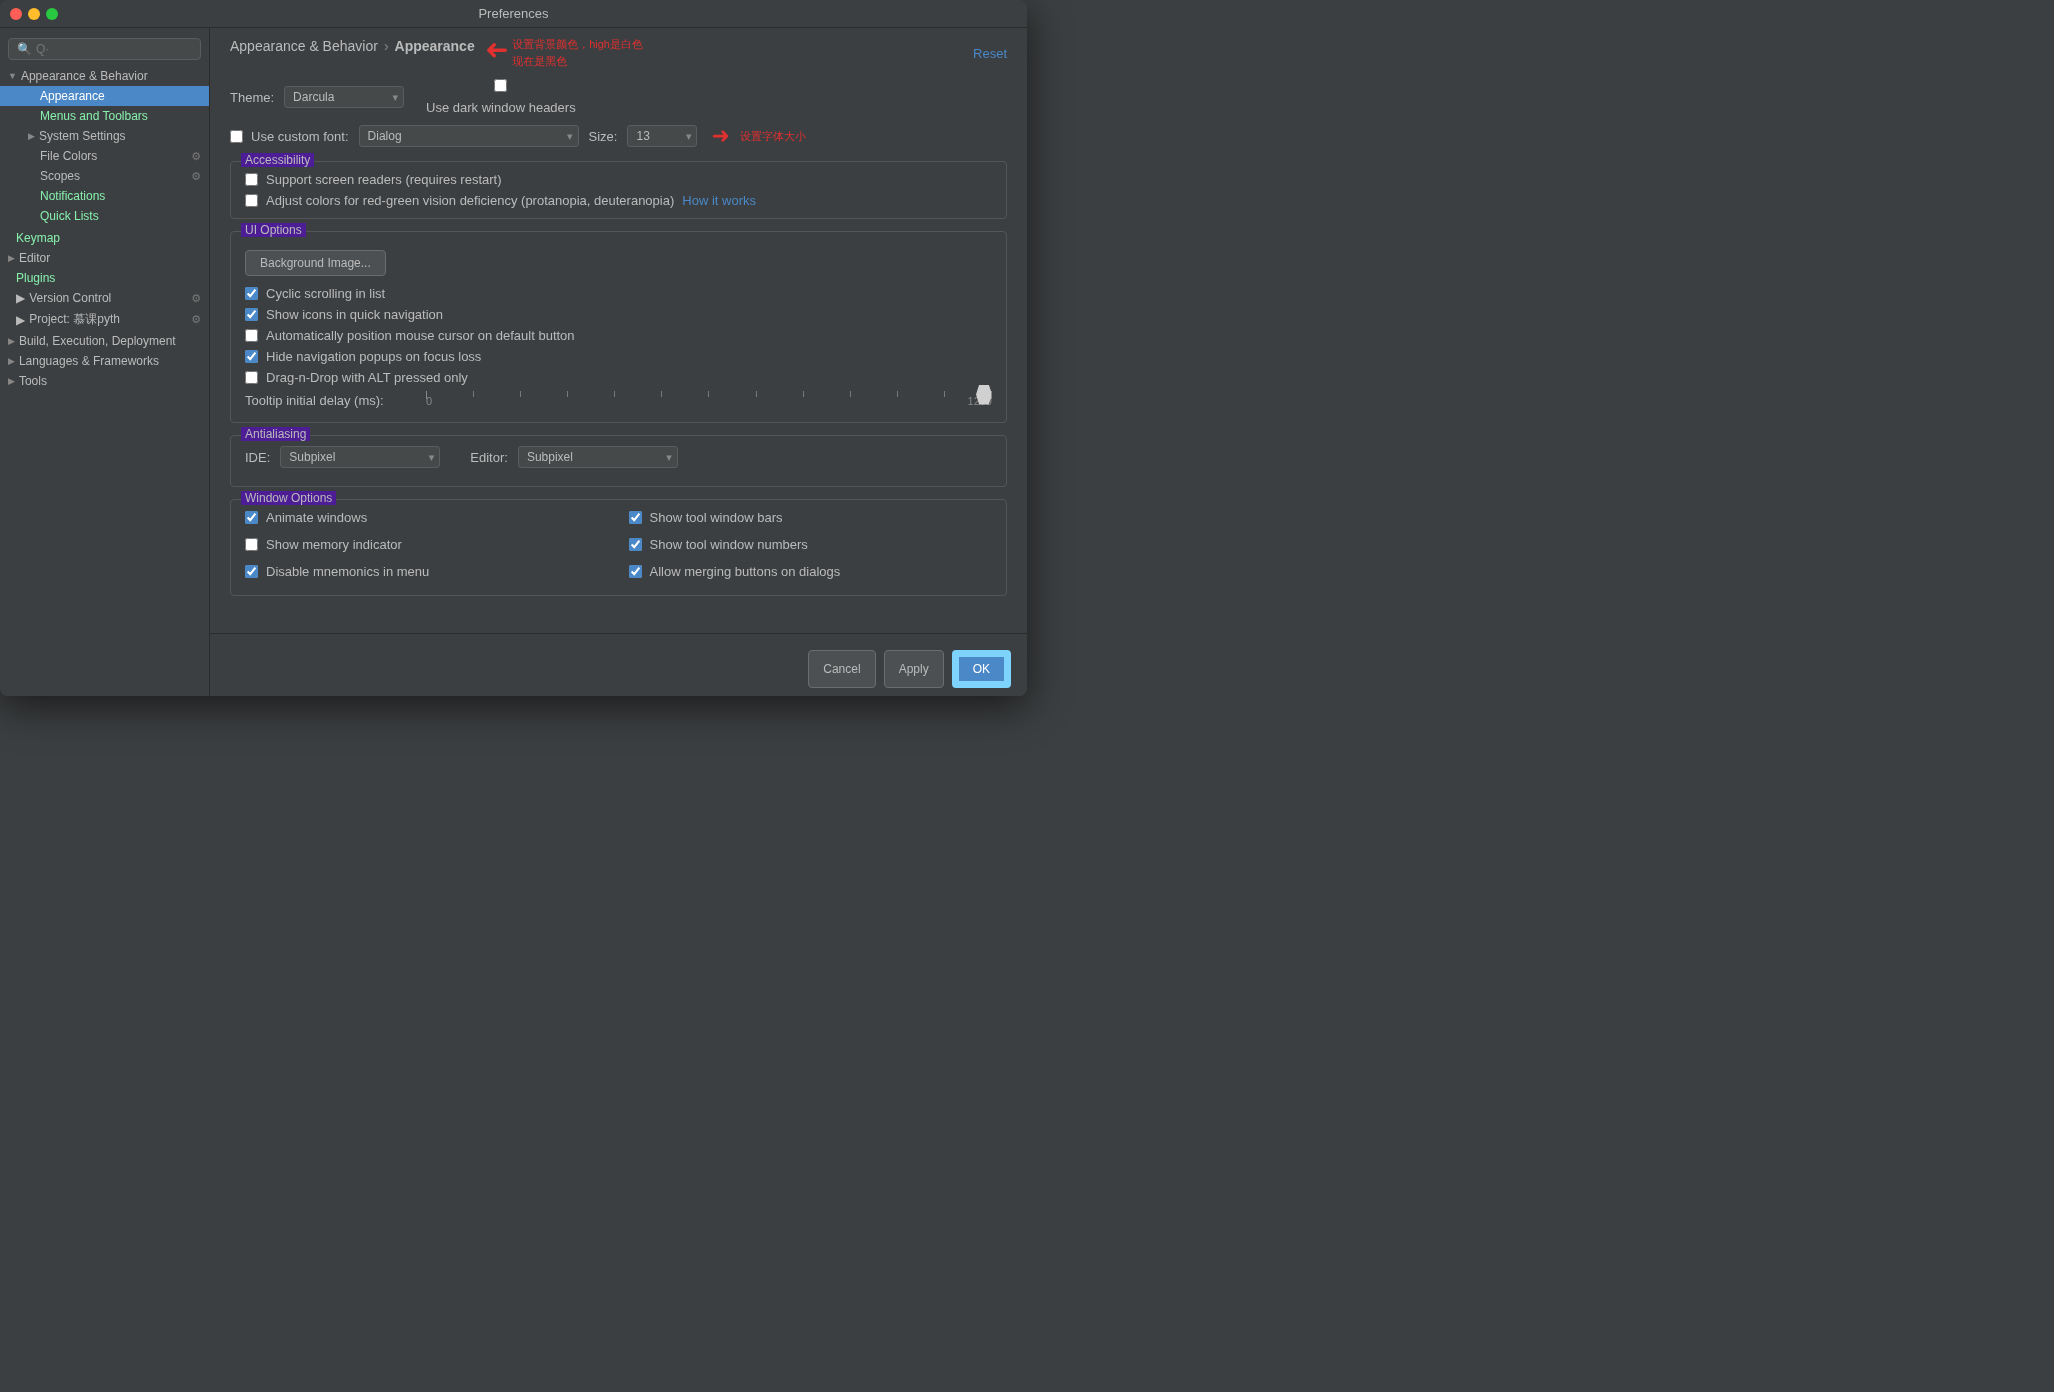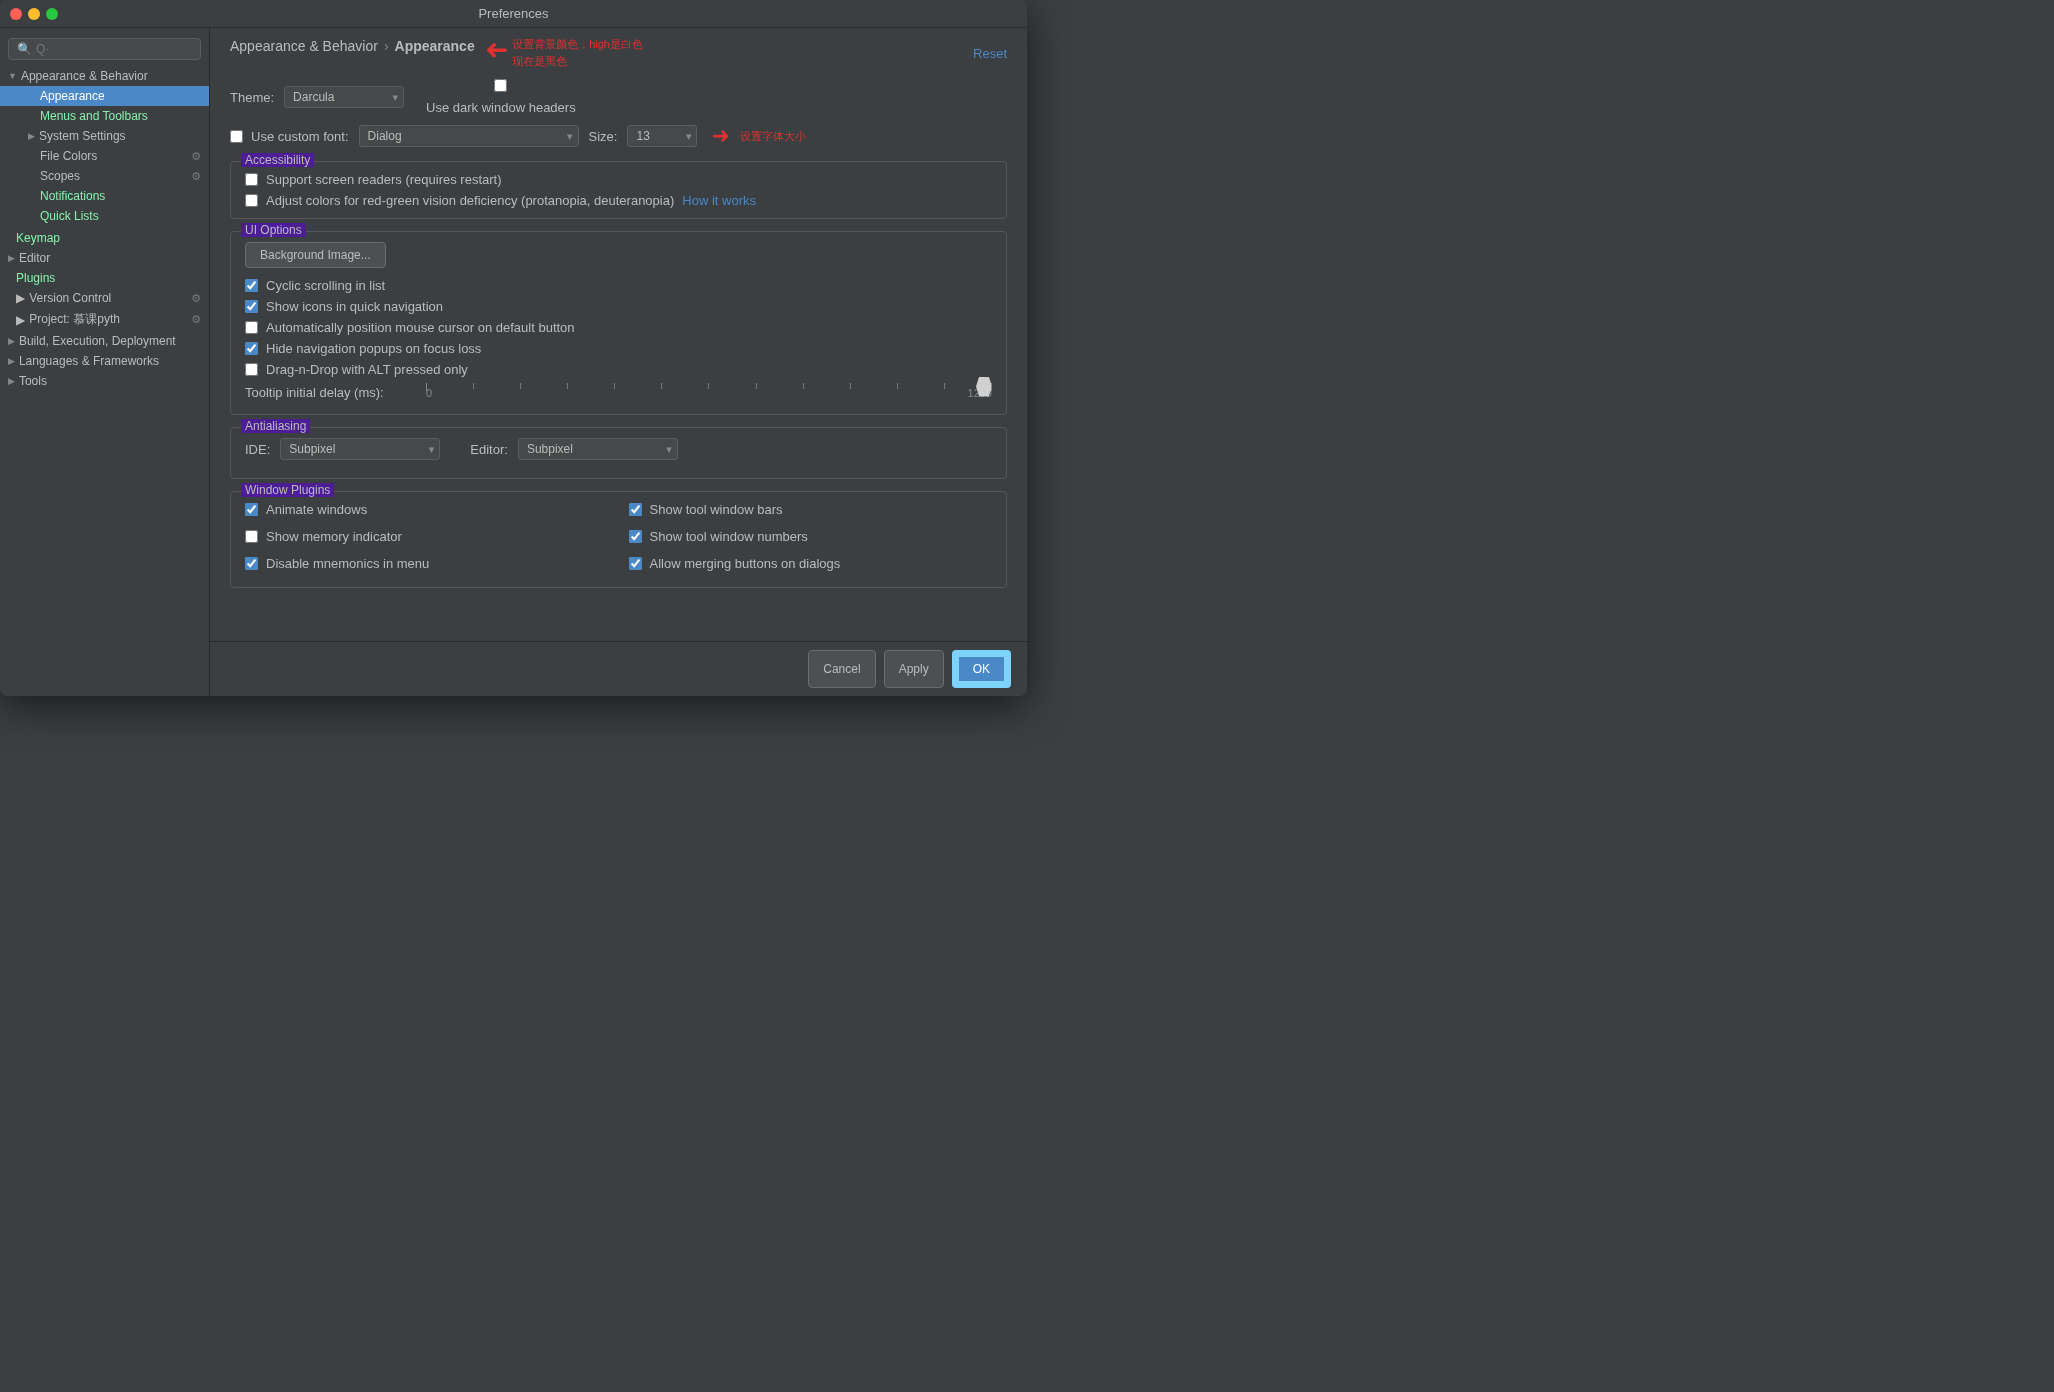--- a/index.html
+++ b/index.html
@@ -232,20 +232,21 @@
       font-weight: 500;
     }
     .btn {
       background: #4c5052;
       border: 1px solid #6a6c6e;
       border-radius: 4px;
       color: #bbbbbb;
       font-size: 12px;
       padding: 5px 14px;
       cursor: pointer;
+      margin-top: 8px;
     }
     .btn-primary {
       background: #4a88c7;
       border: 7px solid #7dd3fc;
       color: #fff;
     }
     .link-blue {
       color: #4a88c7;
       cursor: pointer;
       text-decoration: none;
@@ -560,21 +561,21 @@
           <span class="label-text" style="margin-left:20px;">Editor:</span>
           <div class="select-wrapper">
             <select class="select-box" style="min-width: 160px;">
               <option>Subpixel</option>
             </select>
           </div>
         </div>
       </div>
 
       <div class="section-group">
-        <span class="section-title">Window Plugins</span>
+        <span class="section-title">Window Options</span>
         <div class="two-col">
           <div class="checkbox-row">
             <input type="checkbox" id="animate-win" checked="" style="">
             <label for="animate-win" class="checkbox-label">Animate windows</label>
           </div>
           <div class="checkbox-row">
             <input type="checkbox" id="tool-bars" checked="" style="">
             <label for="tool-bars" class="checkbox-label">Show tool window bars</label>
           </div>
           <div class="checkbox-row">

